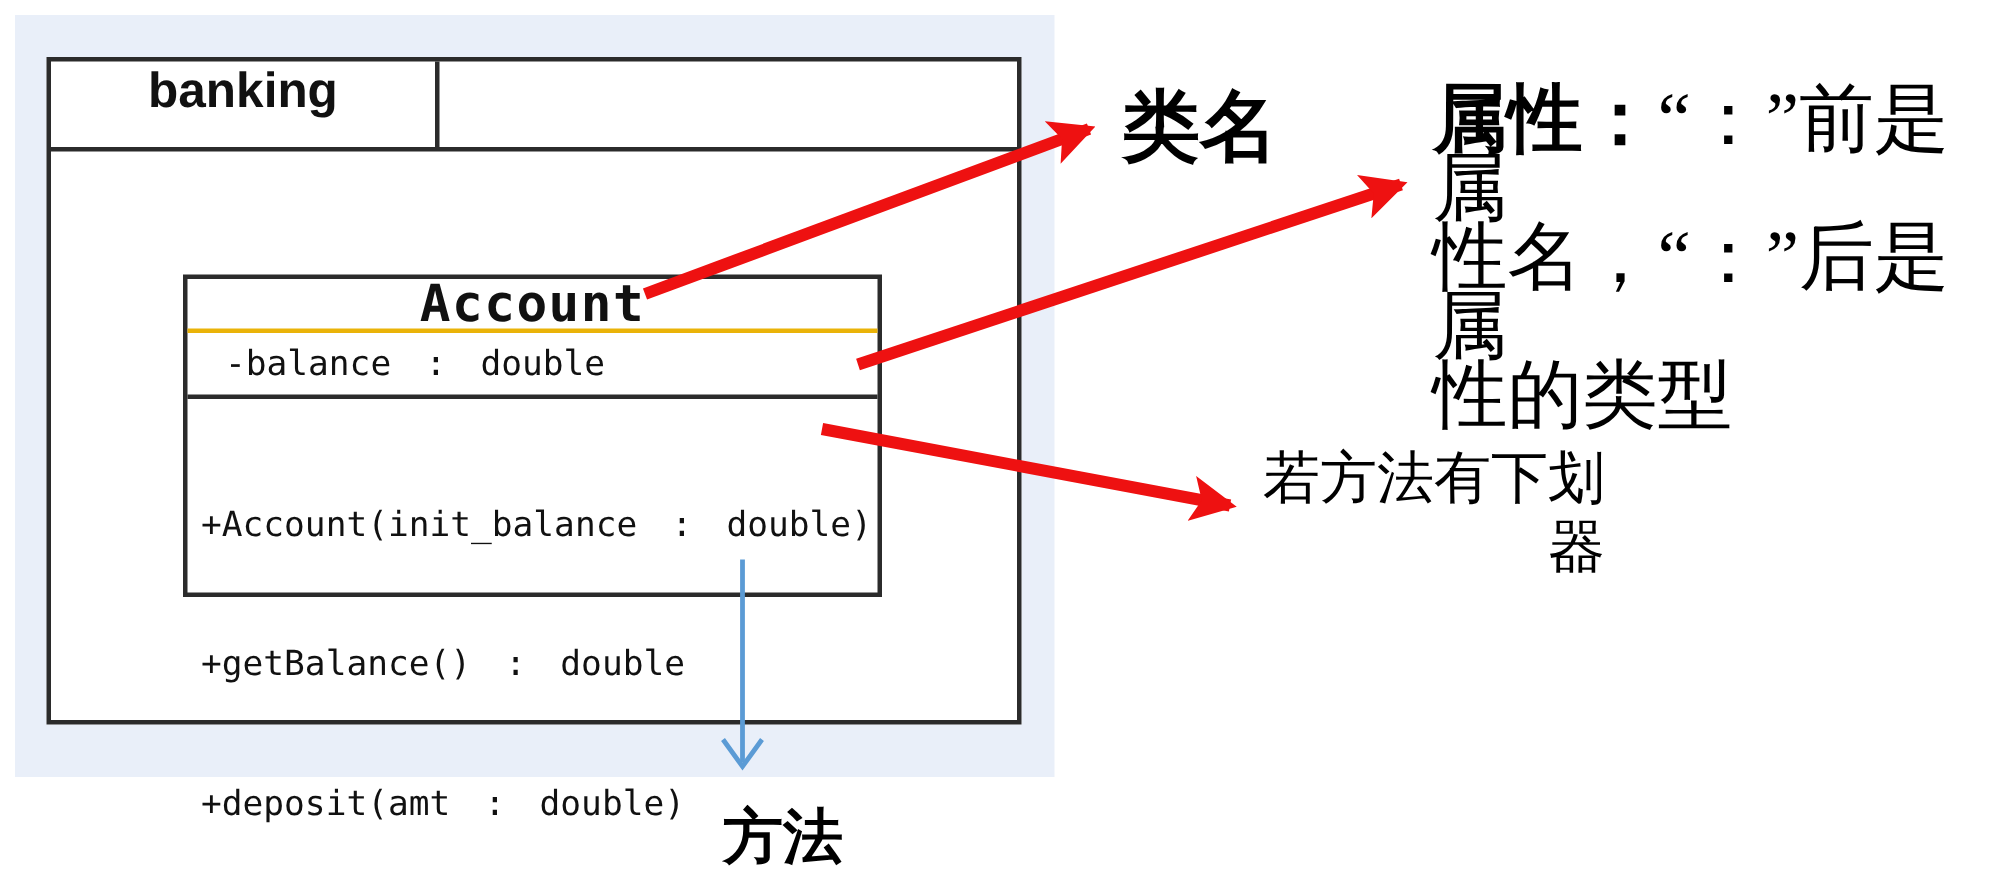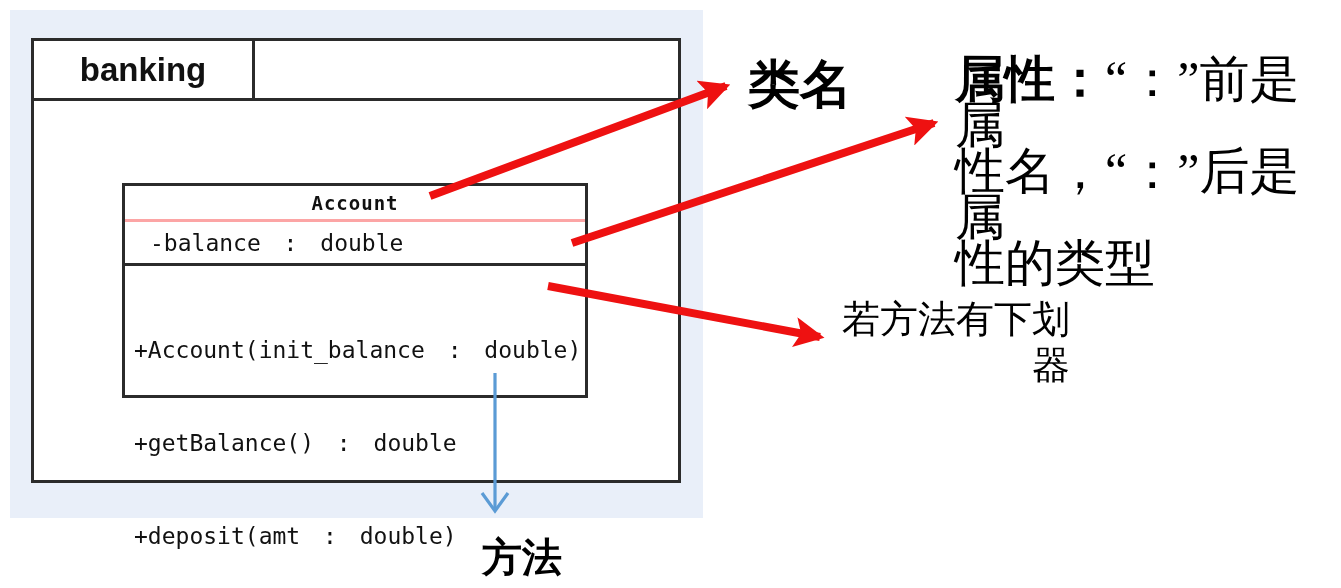--- a/index.html
+++ b/index.html
@@ -11,35 +11,35 @@
     position:absolute; left:10px; top:10px; width:693px; height:508px;
     background:#e9eff9;
   }
   
   .pkg {
     position:absolute; left:31px; top:38px; width:650px; height:445px;
     background:#ffffff; border:3px solid #2b2b2b; box-sizing:border-box;
   }
   .pkg-header { height:60px; border-bottom:3px solid #2b2b2b; box-sizing:border-box; display:flex; }
   .pkg-tab {
-    width:221px; border-right:3px solid #2b2b2b; box-sizing:border-box;
-    display:flex; align-items:center; justify-content:center;
+    width:259px; border-right:3px solid #2b2b2b; box-sizing:border-box;
+    display:flex; justify-content:center;
     font-family:"Liberation Sans","DejaVu Sans",sans-serif; font-weight:bold; font-size:33px; color:#111;
   }
   .pkg-header-rest { flex:1; }
   
   .cls {
     position:absolute; left:122px; top:183px; width:466px; height:215px;
     background:#ffffff; border:3px solid #2b2b2b; box-sizing:border-box;
     font-family:"DejaVu Sans Mono","Liberation Mono",monospace; color:#111;
   }
   .cls-title {
-    height:36px; border-bottom:3px solid #fca5a5; box-sizing:border-box;
+    height:36px; border-bottom:3px solid #eab308; box-sizing:border-box;
     display:flex; align-items:center; justify-content:center;
-    font-weight:bold; font-size:19px; letter-spacing:1px;
+    font-weight:bold; font-size:34px; letter-spacing:1px;
   }
   .cls-attr {
     height:44px; border-bottom:3px solid #2b2b2b; box-sizing:border-box;
     display:flex; align-items:center; padding-left:25px;
     font-size:23px; word-spacing:9px; white-space:pre;
   }
   .cls-methods { padding:7px 0 0 9px; font-size:23px; line-height:31px; word-spacing:9px; white-space:pre; }
   .method-line { height:31px; }
   .u { text-underline-offset:4px; text-decoration-thickness:2px; }
   

